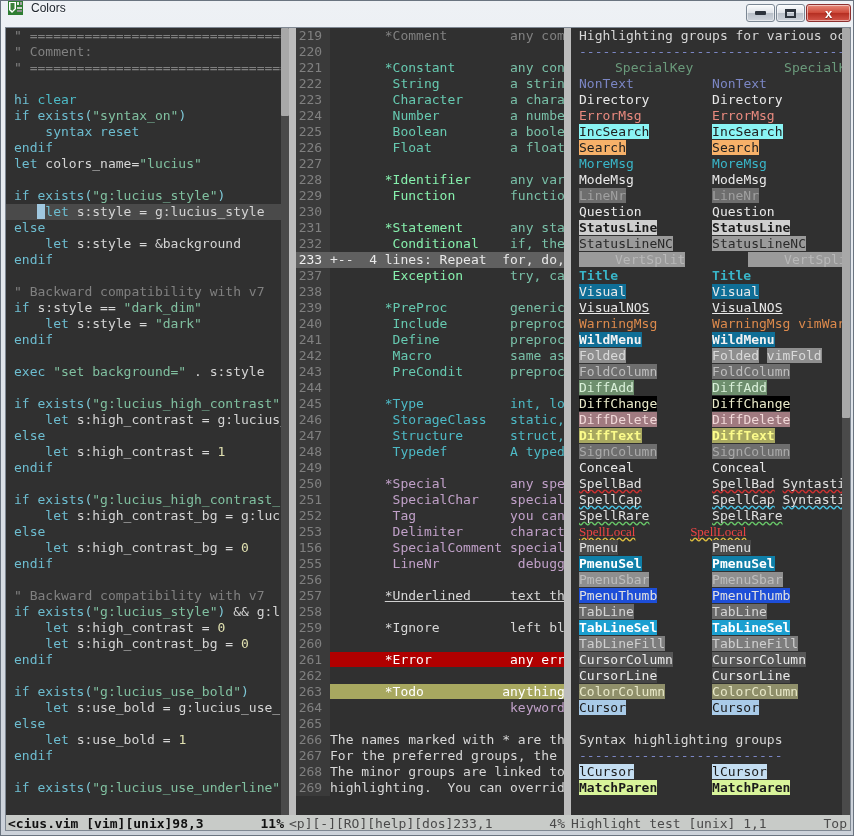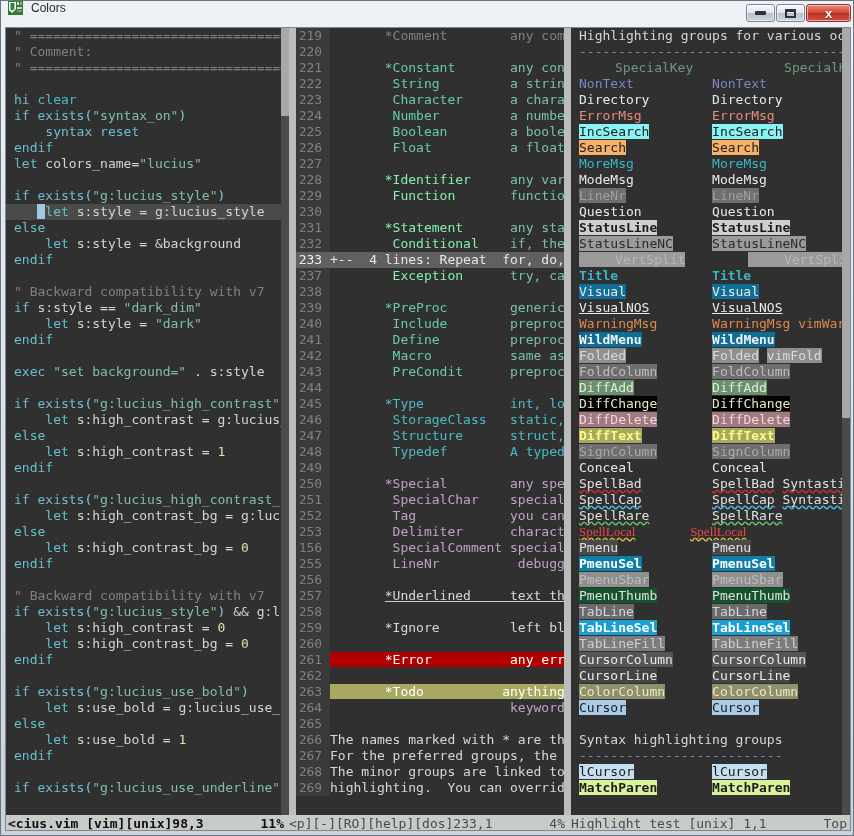--- a/index.html
+++ b/index.html
@@ -113,21 +113,21 @@
   .s-DiffText{background:#a8a860;color:#fbfb8a;font-weight:bold;}
   .s-SignColumn{background:#6e6e6e;color:#a9a9a9;}
   .s-Conceal{color:#e9e9e9;}
   .s-SpellBad{color:#e0e0e0;text-decoration:underline wavy #d03030;text-decoration-skip-ink:none;}
   .s-SpellCap{color:#e0e0e0;text-decoration:underline wavy #49c5e6;text-decoration-skip-ink:none;}
   .s-SpellRare{color:#e0e0e0;text-decoration:underline wavy #69c969;text-decoration-skip-ink:none;}
   .s-SpellLocal{color:#ef4444;text-decoration:underline wavy #e0c040;text-decoration-skip-ink:none;font-family:Liberation Serif, serif;}
   .s-Pmenu{background:#4a4a4a;color:#e0e0e0;}
   .s-PmenuSel{background:#0f7fa8;color:#ffffff;font-weight:bold;}
   .s-PmenuSbar{background:#8f8f8f;color:#bdbdbd;}
-  .s-PmenuThumb{background:#14532d;color:#e0e0e0;margin-top:43px;}
+  .s-PmenuThumb{background:#1d4ed8;color:#e0e0e0;margin-top:43px;}
   .s-TabLine{background:#6a6a6a;color:#d4d4d4;}
   .s-TabLineSel{background:#1b9fd0;color:#ffffff;font-weight:bold;}
   .s-TabLineFill{background:#7d7d7d;color:#cfcfcf;}
   .s-CursorColumn{background:#565656;color:#e9e9e9;}
   .s-CursorLine{background:#454545;color:#e9e9e9;}
   .s-ColorColumn{background:#8f8f6a;color:#e8e8c8;}
   .s-Cursor{background:#a9cbe8;color:#1b1b1b;}
   .s-lCursor{background:#c4def2;color:#1b1b1b;}
   .s-MatchParen{background:#d8f49a;color:#1b1b1b;font-weight:bold;}
   .s-SyntasticError{color:#e0e0e0;text-decoration:underline wavy #d03030;text-decoration-skip-ink:none;}

